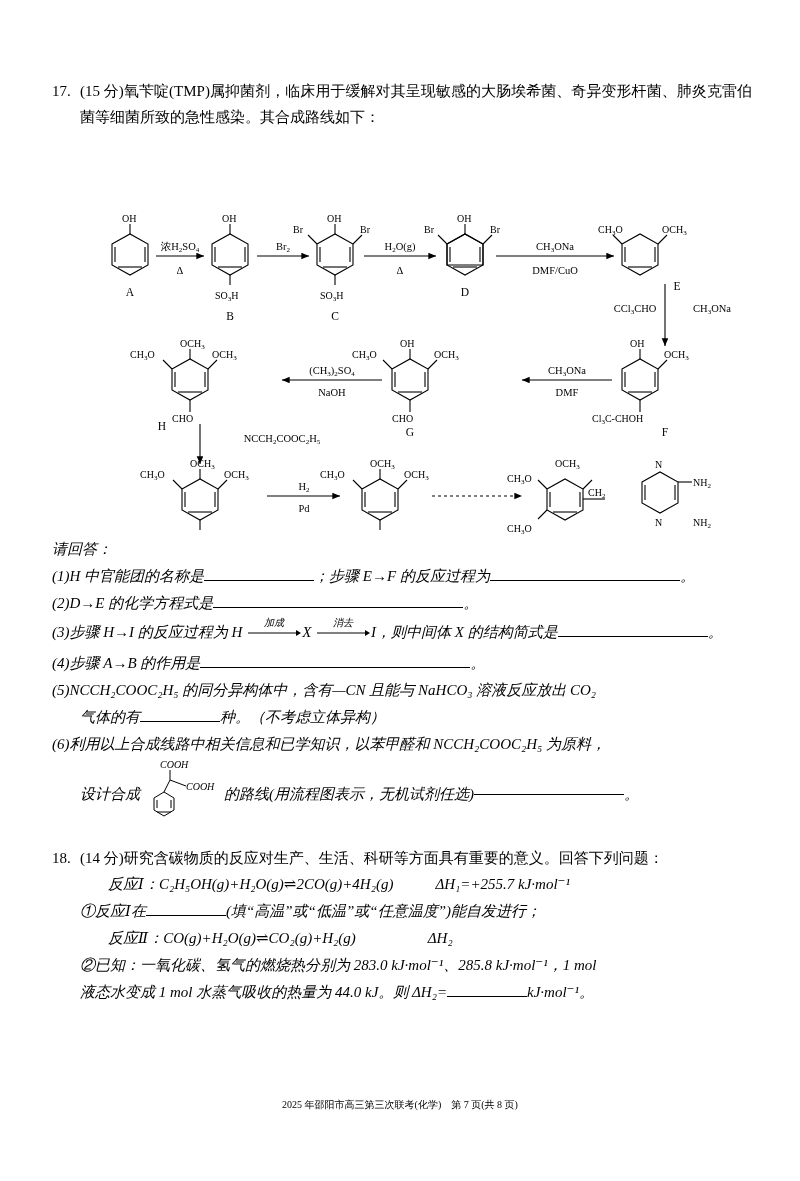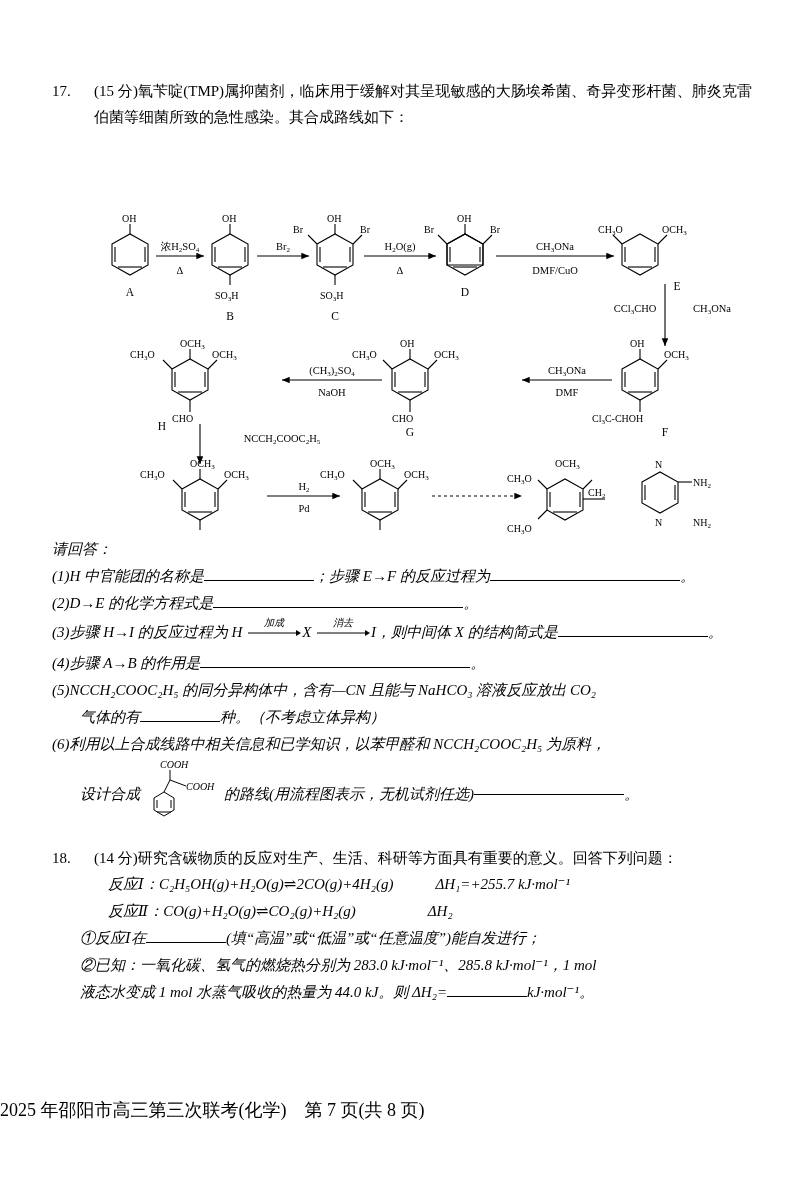--- a/index.html
+++ b/index.html
@@ -15,34 +15,34 @@
   }
   .content{
     position:absolute;left:52px;top:78px;width:700px;
   }
   .q-block{margin-bottom:2px;}
   .q-head{
     display:flex;align-items:flex-start;
     font-size:15px;line-height:26px;
   }
   .q-num{width:28px;flex:0 0 28px;}
-  .q-text{flex:1;text-align:justify;margin-left:14px;}
+  .q-text{flex:1;text-align:justify;}
   .para{font-size:15px;line-height:27px;text-align:justify;font-style:italic;}
   .indent{margin-left:28px;}
   .fill{
     display:inline-block;border-bottom:1px solid #000;vertical-align:baseline;
   }.f80{width:80px}.f110{width:110px}.f150{width:150px}.f190{width:190px}.f250{width:250px}.f270{width:270px}
   .scheme{
     position:relative;width:700px;height:400px;margin:4px 0 2px 0;
     font-family:"Liberation Serif",serif;
   }
   .scheme svg{position:absolute;left:0;top:0;}
   .footer{
-    position:absolute;left:0;top:1098px;width:800px;
-    font-size:18px;font-family:"Liberation Serif",serif;
+    position:absolute;left:0;top:1098px;width:800px;text-align:center;
+    font-size:10px;font-family:"Liberation Serif",serif;
   }
   .ml28{margin-left:28px}
   .ml56{margin-left:56px}
   .inline-struct{display:inline-block;vertical-align:middle;}
 </style>
 </head>
 <body>
 
 <div class="page">
 <div class="content">
@@ -333,28 +333,28 @@
     <div class="q-head">
       <div class="q-num">18.</div>
       <div class="q-text">(14 分)研究含碳物质的反应对生产、生活、科研等方面具有重要的意义。回答下列问题：</div>
     </div>
 
 
     <div class="para ml56">
       <span>反应Ⅰ：</span><span>C₂H₅OH(g)+H₂O(g)⇌2CO(g)+4H₂(g)</span><span style="display:inline-block;width:42px;"></span><span>ΔH₁=+255.7 kJ·mol⁻¹</span>
     </div>
 
+    <div class="para ml28">
+      <span>①反应Ⅰ在</span><span class="fill f80"></span><span>(填“高温”或“低温”或“任意温度”)能自发进行；</span>
+    </div>
+
     <div class="para ml56">
       <span>反应Ⅱ：</span><span>CO(g)+H₂O(g)⇌CO₂(g)+H₂(g)</span><span style="display:inline-block;width:72px;"></span><span>ΔH₂</span>
     </div>
 
-    <div class="para ml28">
-      <span>①反应Ⅰ在</span><span class="fill f80"></span><span>(填“高温”或“低温”或“任意温度”)能自发进行；</span>
-    </div>
-
     <div class="para ml28">②已知：一氧化碳、氢气的燃烧热分别为 283.0 kJ·mol⁻¹、285.8 kJ·mol⁻¹，1 mol</div>
 
     <div class="para ml28">
       <span>液态水变成 1 mol 水蒸气吸收的热量为 44.0 kJ。则 ΔH₂=</span><span class="fill f80"></span><span>kJ·mol⁻¹。</span>
     </div>
   </div>
 
 </div>
 
 <div class="footer">2025 年邵阳市高三第三次联考(化学)　第 7 页(共 8 页)</div>

